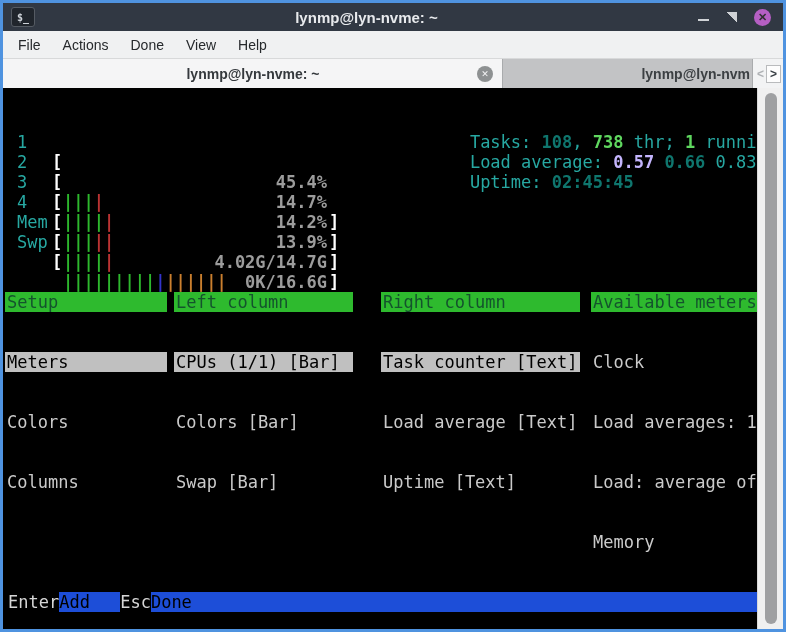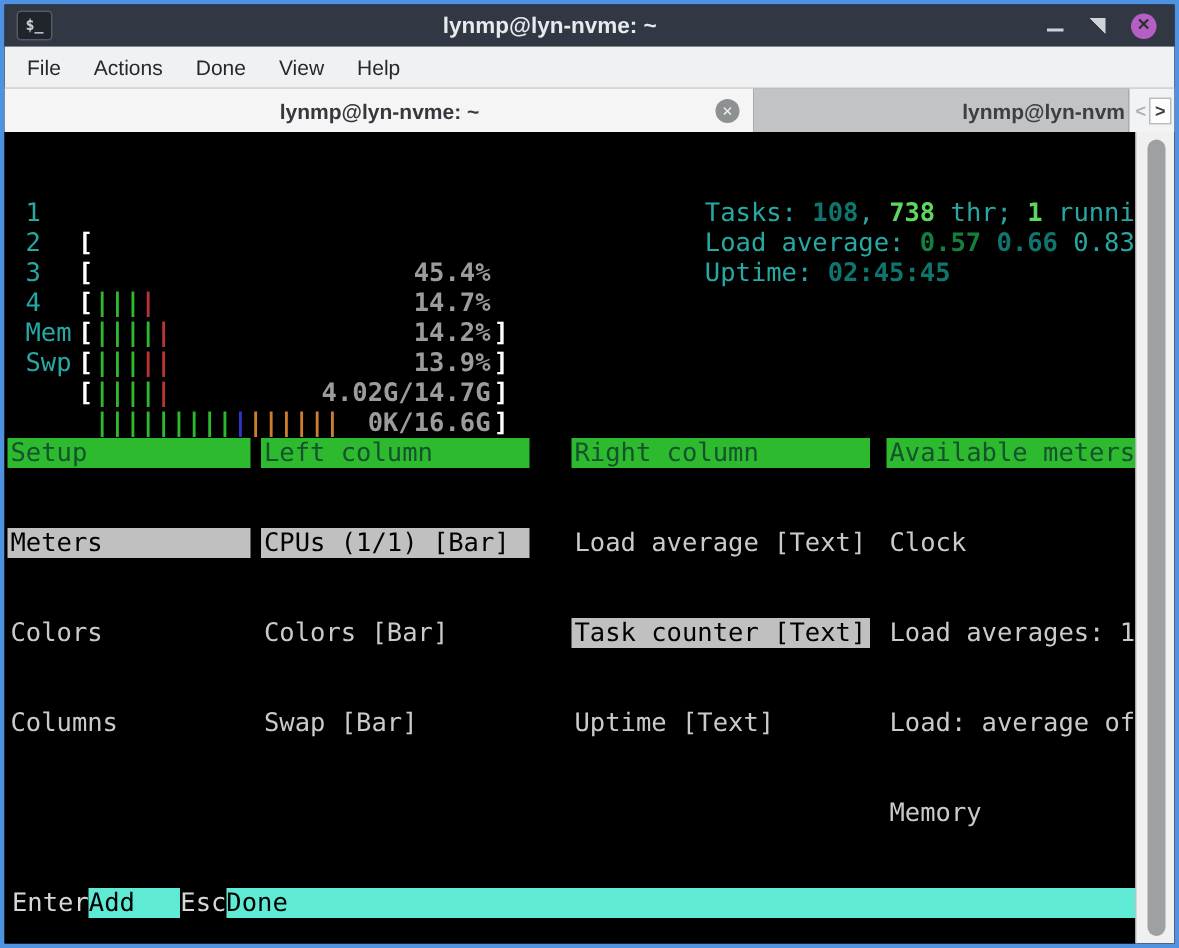--- a/index.html
+++ b/index.html
@@ -58,30 +58,30 @@
   .mb-open{position:absolute;left:49px;color:#ffffff;font-weight:bold;}
   .mb-close{position:absolute;left:326px;color:#ffffff;font-weight:bold;}
   .mvalue{position:absolute;left:60px;width:264px;text-align:right;color:#9c9c9c;font-weight:bold;}
   .mbars{position:absolute;left:60px;font-weight:bold;}
   .bar-g{color:#2db82d;} .bar-r{color:#bb3333;} .bar-b{color:#3333cc;} .bar-o{color:#ca7f2e;}
   
   .srow{position:absolute;left:385px;height:20px;}
   .c-cyan{color:#27a8a2;}
   .c-bcyan{color:#0f766e;font-weight:bold;text-align:center;}
   .c-bgreen{color:#5fd75f;font-weight:bold;text-align:right;}
-  .c-white{color:#15803d;font-weight:bold;margin-top:20px;}
+  .c-white{color:#c4b5fd;font-weight:bold;margin-top:20px;}
   
   .panel{position:absolute;top:164px;}
   .pitem{height:20px;padding-left:2px;color:#cacaca;}
   .phdr{background:#2eba2e;color:#14532d;}
   .sel-gray{background:#c0c0c0;color:#000000;}
   
   .fbar{position:absolute;left:0;top:504px;width:758px;height:20px;display:flex;padding-left:5px;box-sizing:border-box;justify-content:center;}
   .fkey{color:#d6d6d6;}
-  .fact{background:#5eead4;color:#000000;}
+  .fact{background:#1d4ed8;color:#000000;}
   .fact-add{width:61px;}
   .fact-fill{flex:1;}
   
   .term-scrollbar{position:absolute;right:0;top:0;width:26px;height:541px;background:#f0f0f0;border-left:1px solid #d9d9d9;box-sizing:border-box;}
   .term-thumb{position:absolute;left:7px;width:12px;top:5px;bottom:5px;background:#9fa0a2;border-radius:6px;}
 </style>
 </head>
 <body>
 
 <div class="window">
@@ -182,22 +182,22 @@
 
       <div class="panel" style="left:171px;width:179px">
         <div class="pitem phdr">Left column</div>
         <div class="pitem sel-gray">CPUs (1/1) [Bar]</div>
         <div class="pitem">Colors [Bar]</div>
         <div class="pitem">Swap [Bar]</div>
       </div>
 
       <div class="panel" style="left:378px;width:199px">
         <div class="pitem phdr">Right column</div>
+        <div class="pitem sel-gray">Task counter [Text]</div>
         <div class="pitem">Load average [Text]</div>
-        <div class="pitem sel-gray">Task counter [Text]</div>
         <div class="pitem">Uptime [Text]</div>
       </div>
 
       <div class="panel" style="left:588px;width:166px">
         <div class="pitem phdr">Available meters</div>
         <div class="pitem">Clock</div>
         <div class="pitem">Load averages: 1</div>
         <div class="pitem">Load: average of</div>
         <div class="pitem">Memory</div>
         <div class="pitem">Swap</div>

